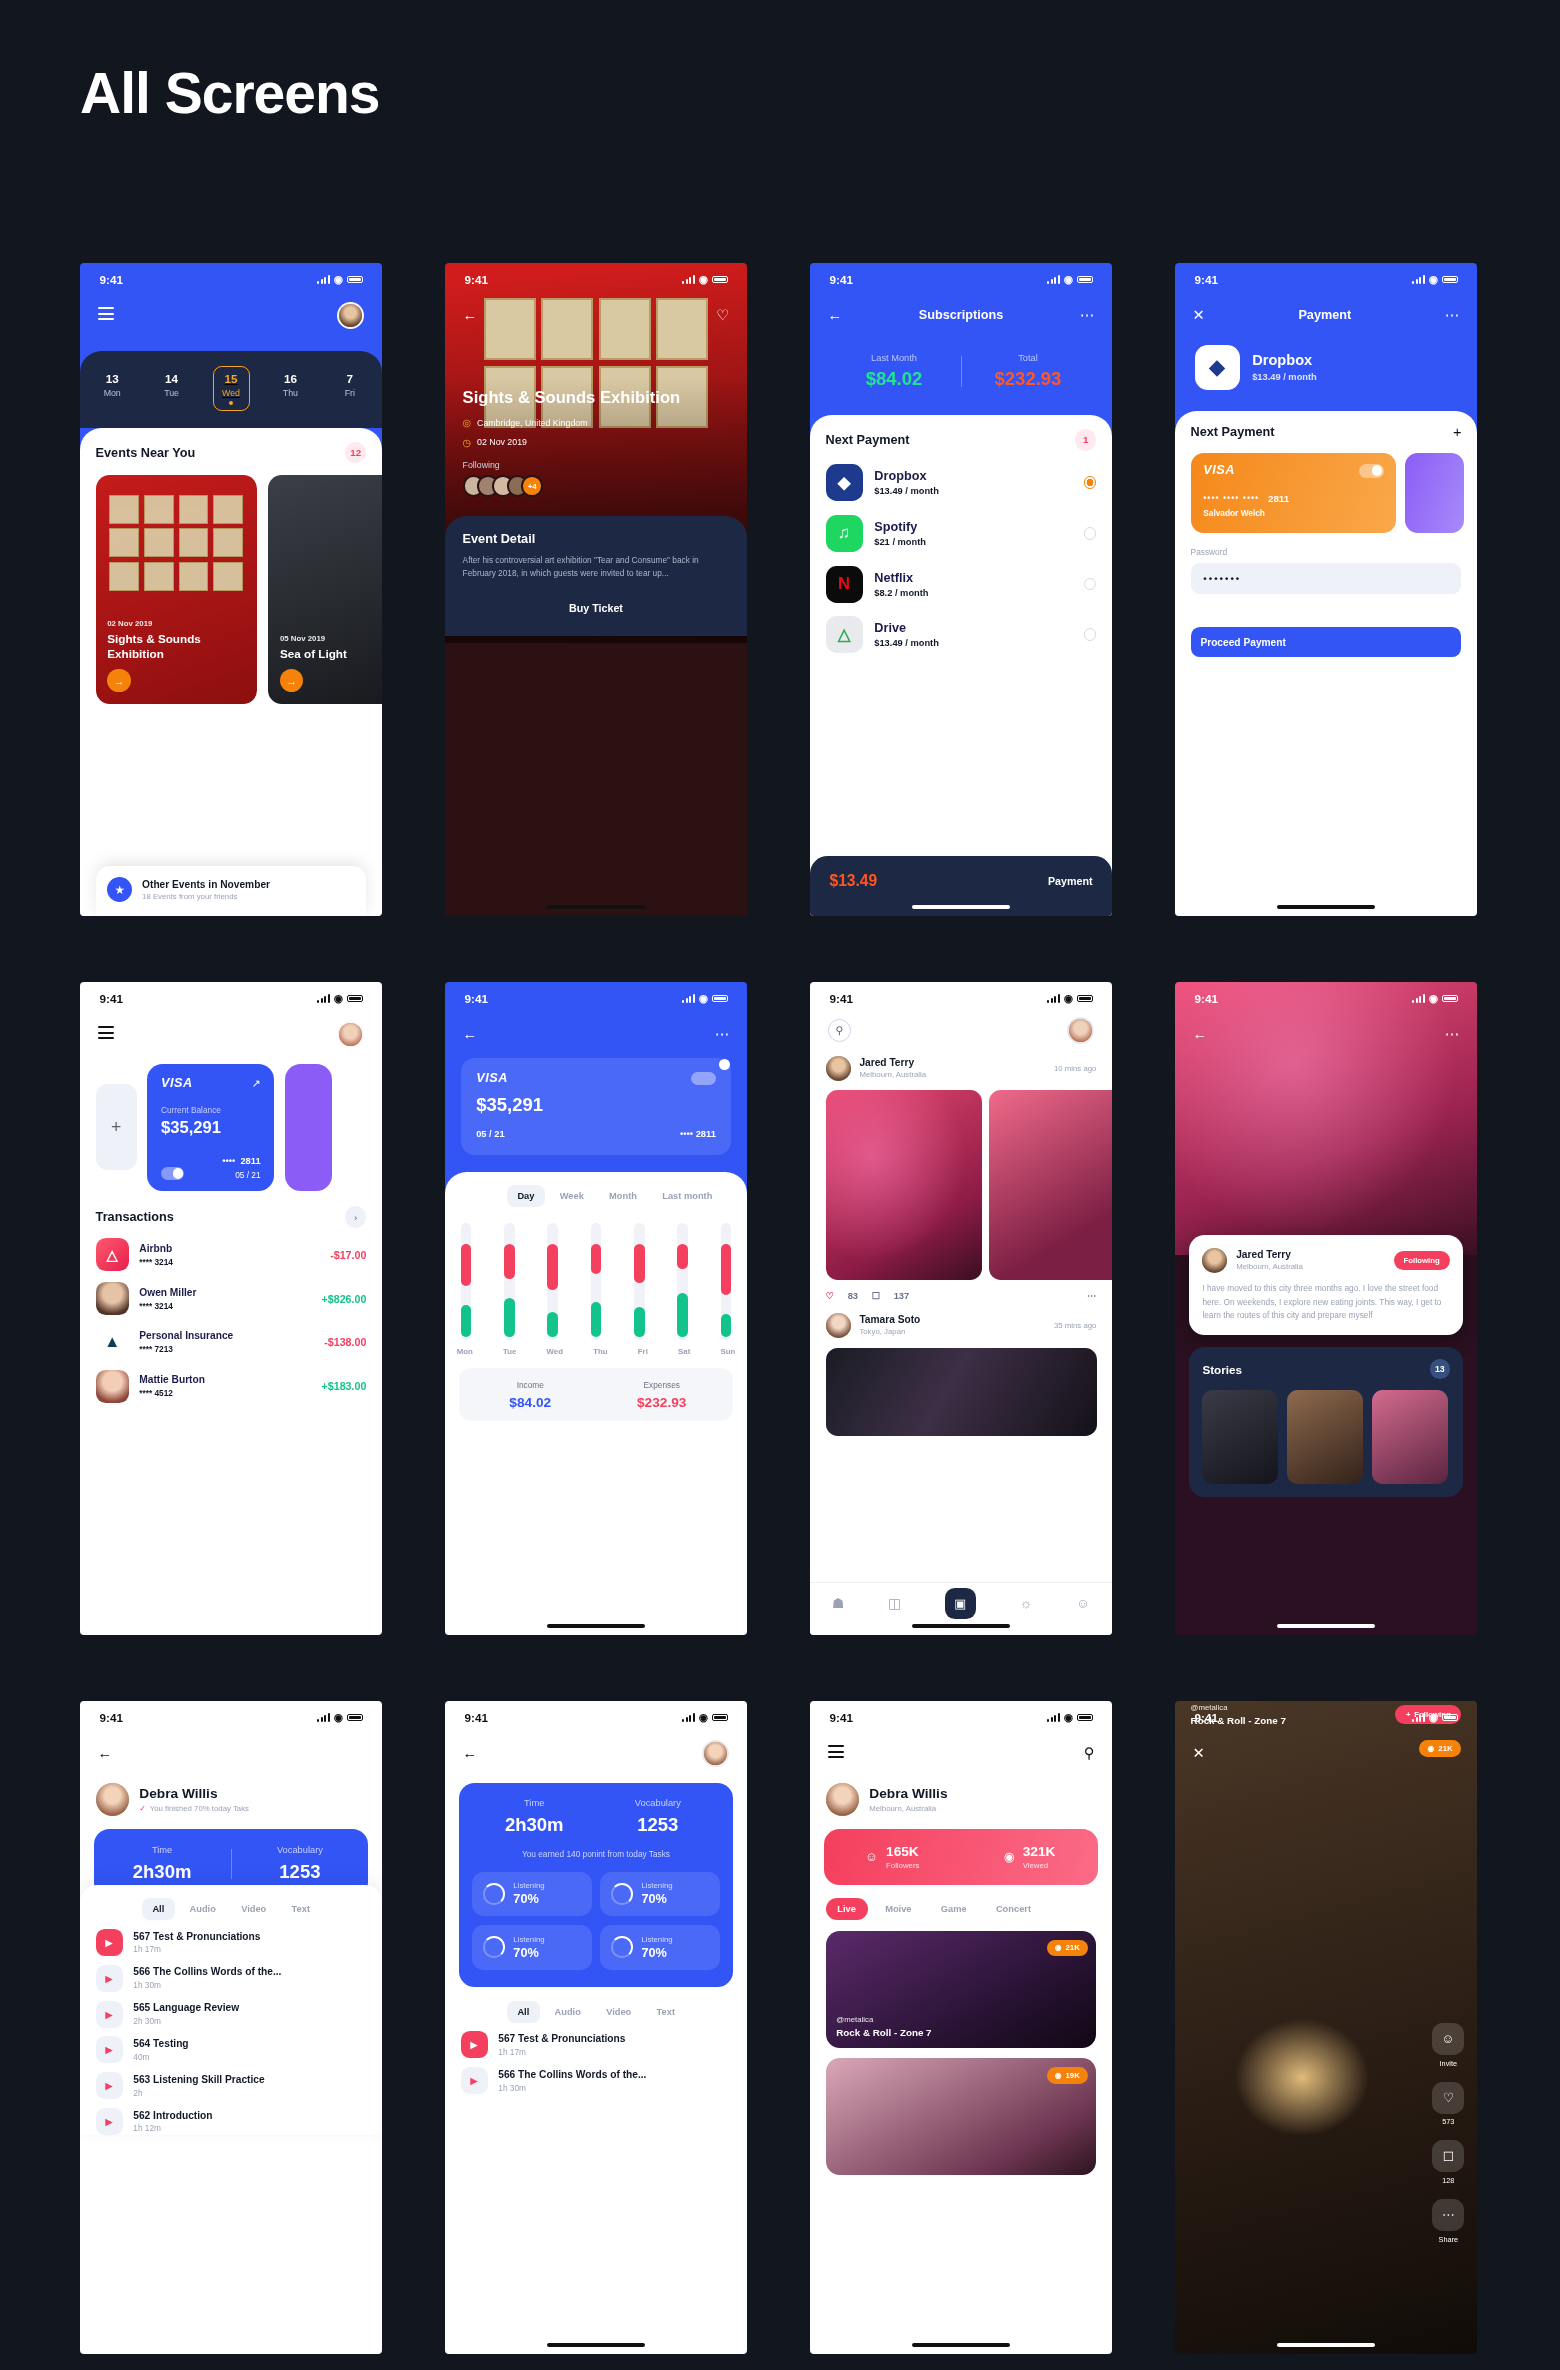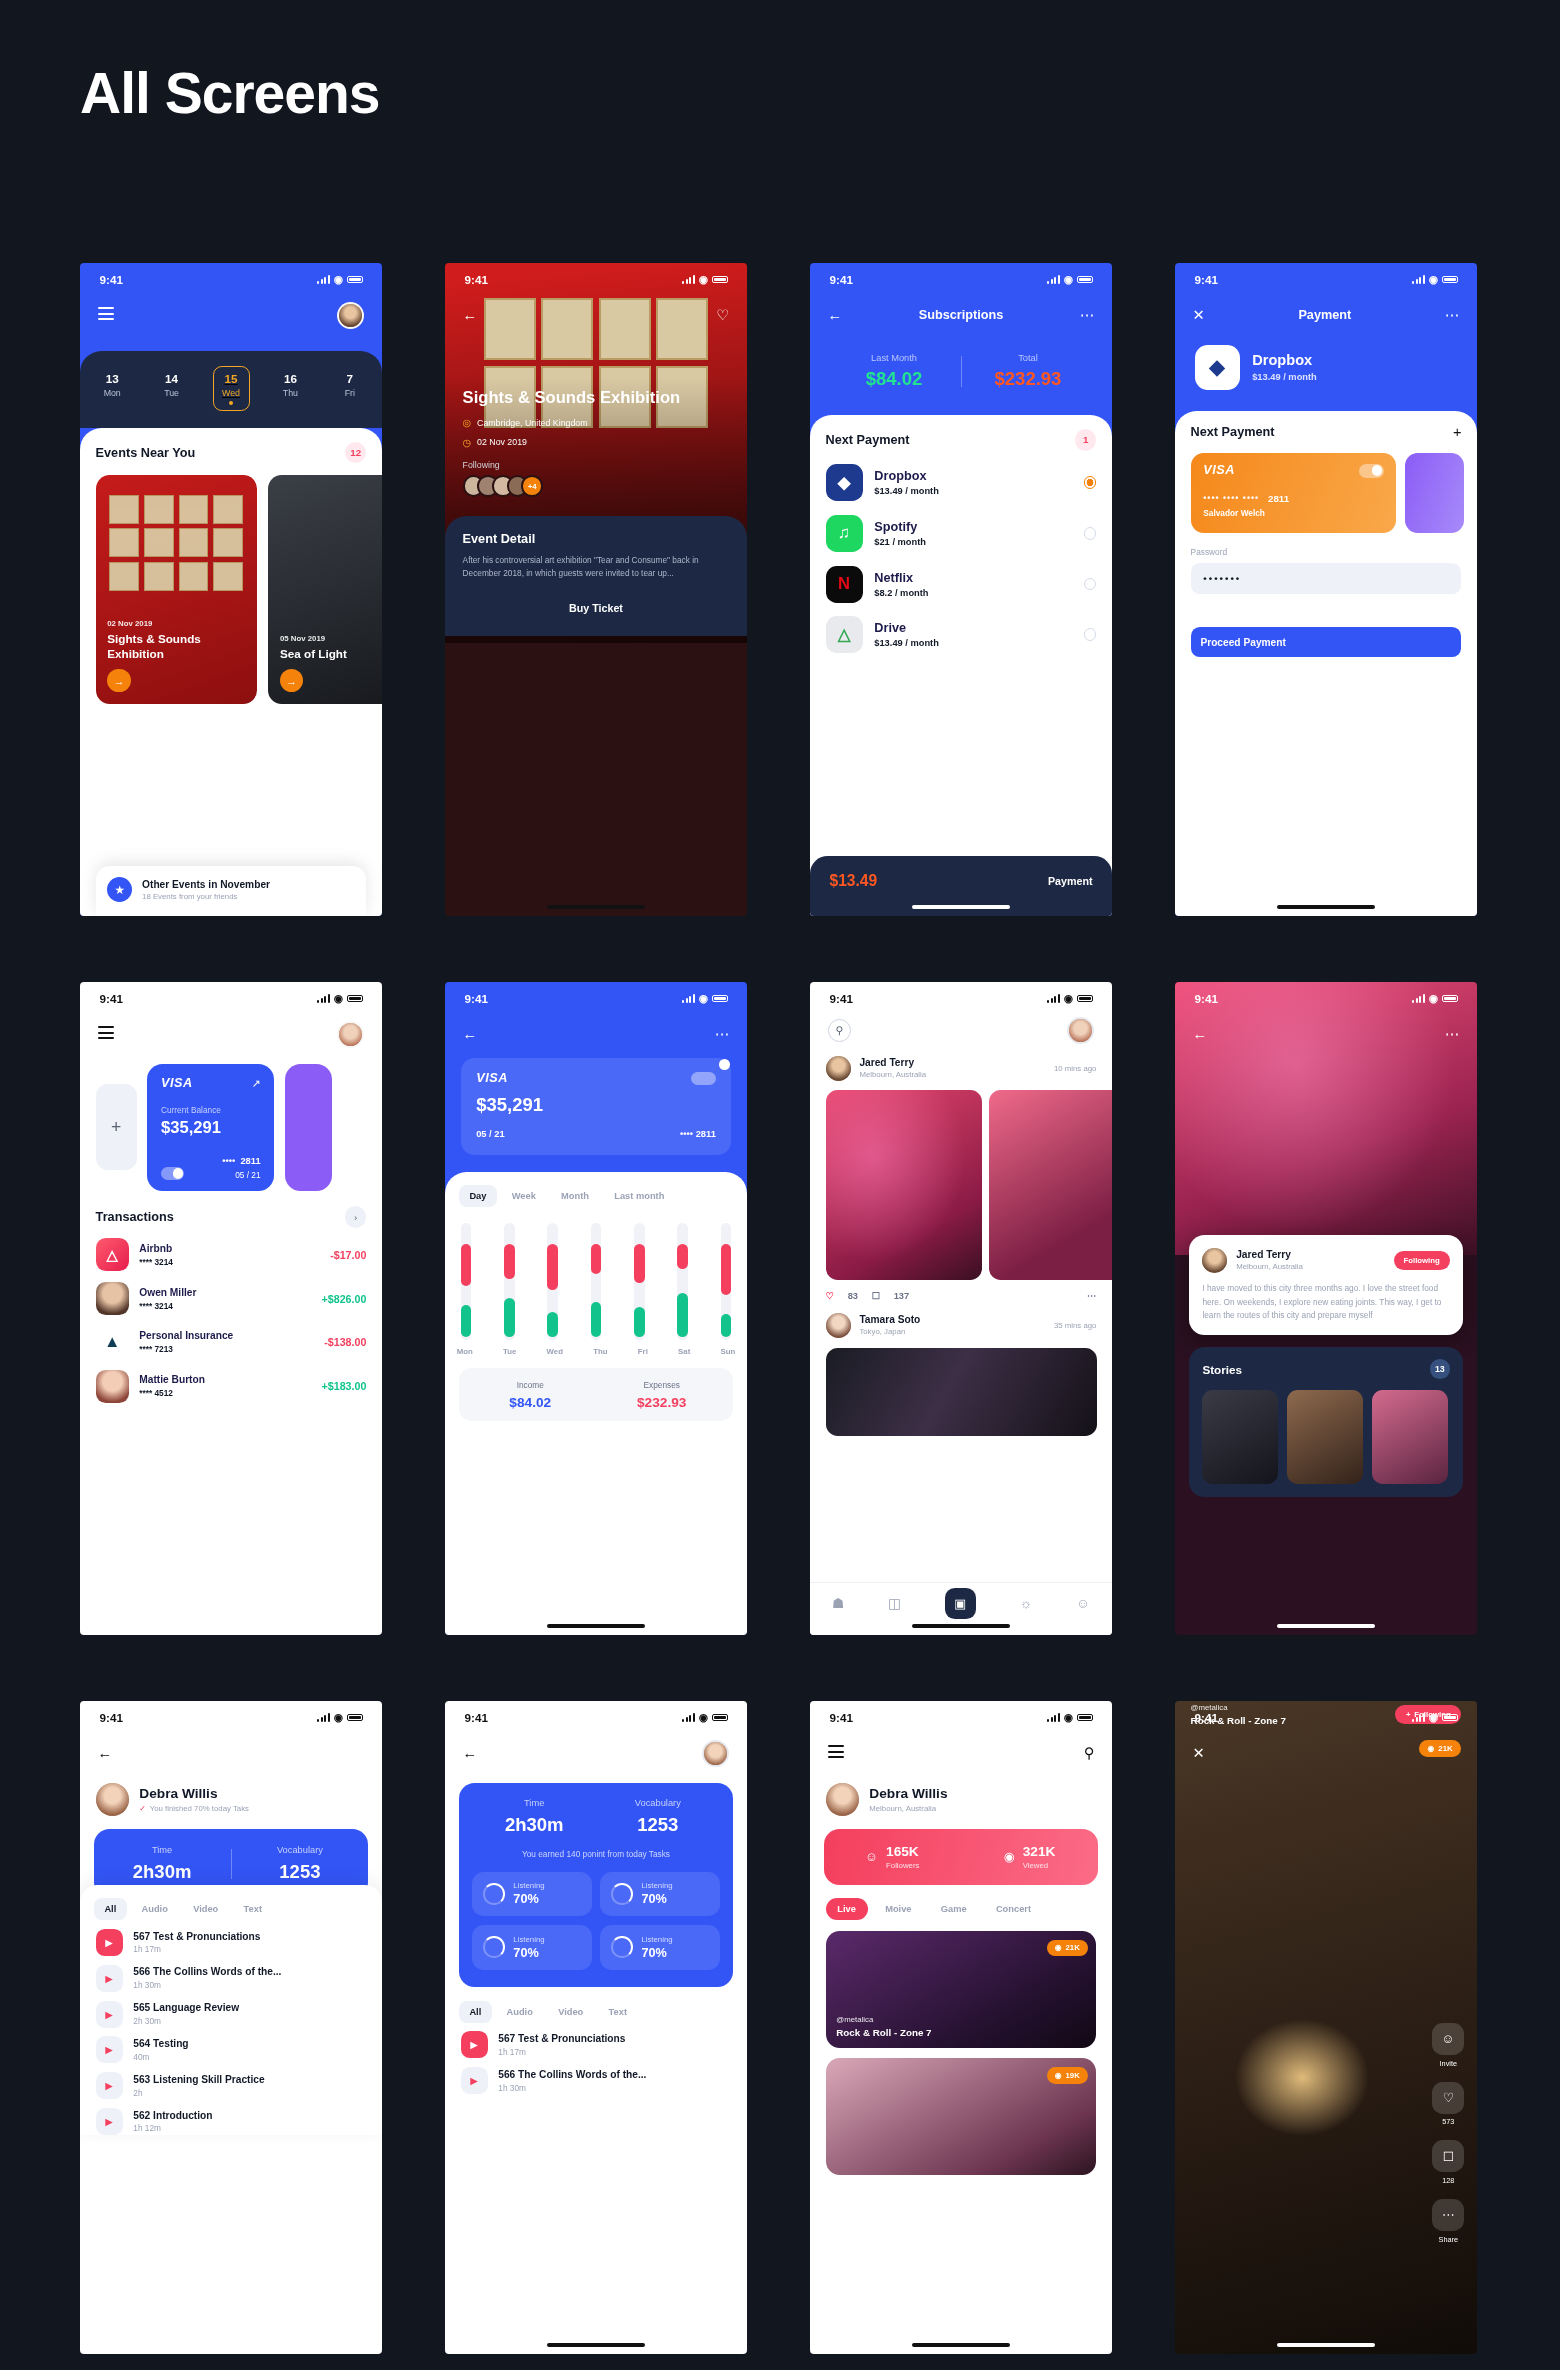--- a/index.html
+++ b/index.html
@@ -239,21 +239,21 @@
   .s6 { background:#3355f5; }
   .s6 .card6 { margin:7.8px 15.6px 0; background:#4a69f7; border-radius:13.7px;
                padding:13.7px 15.6px 15.6px; color:#fff; position:relative; }
   .s6 .bal { font-size:18.5px; font-weight:bold; margin-top:8.8px; }
   .s6 .crow { display:flex; justify-content:space-between; align-items:center;
               margin-top:12.7px; font-size:9.3px; font-weight:bold; }
   .s6 .sheet { margin-top:17.6px; padding:12.7px 0 0; height:100%; }
   .tabs6 { display:flex; gap:3.9px; padding:0 13.7px; }
   .tab6 { font-size:9.3px; font-weight:bold; color:#9aa2b4;
           padding:5.9px 10.7px; border-radius:7.8px; }
-  .tab6.on { background:#eef1f7; color:#111827; }
+  .tab6.on { background:#eef1f7; color:#111827;margin-left:48px; }
   .chart { display:flex; justify-content:space-between; align-items:flex-end;
            padding:15.6px 15.6px 0; height:133px; }
   .bcol { width:10.7px; position:relative; height:117px; }
   .btrack { position:absolute; inset:0; background:#f0f2f7; border-radius:5.9px; }
   .bseg { position:absolute; left:0; right:0; border-radius:5.9px; }
   .xlabels { display:flex; justify-content:space-between; padding:7.8px 11.7px 0;
              font-size:7.8px; color:#9aa2b4; font-weight:bold; }
   .ie-box { margin:11.7px 13.7px 0; background:#f4f6fa; border-radius:12.7px;
             display:flex; padding:11.7px 5.9px; }
   .ie { flex:1; text-align:center; }
@@ -539,21 +539,21 @@
         <div class="foll">Following</div>
         <div class="foll-row">
           <div class="fa"></div>
           <div class="fa" style="background:#9f8370"></div>
           <div class="fa" style="background:#d3b9a2"></div>
           <div class="fa" style="background:#8a6b55"></div>
           <div class="fa more">+4</div>
         </div>
         <div class="panel">
           <div class="panel-t">Event Detail</div>
-          <div class="panel-p">After his controversial art exhibition "Tear and Consume" back in December 2018, in which guests were invited to tear up...</div>
+          <div class="panel-p">After his controversial art exhibition "Tear and Consume" back in February 2018, in which guests were invited to tear up...</div>
           <div class="buy-btn">Buy Ticket</div>
         </div>
       </div>
       <div class="home-ind"></div>
     </div>
 
     <div class="phone s3">
       <div class="sb light">
         <span>9:41</span>
         <span class="sb-icons">

